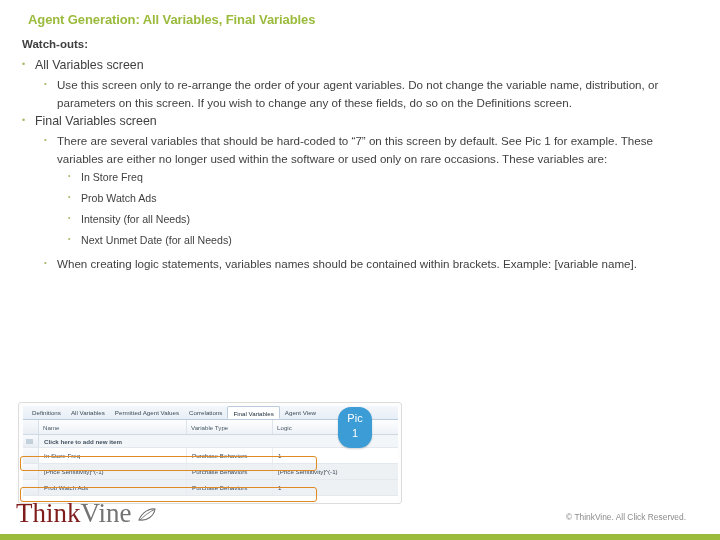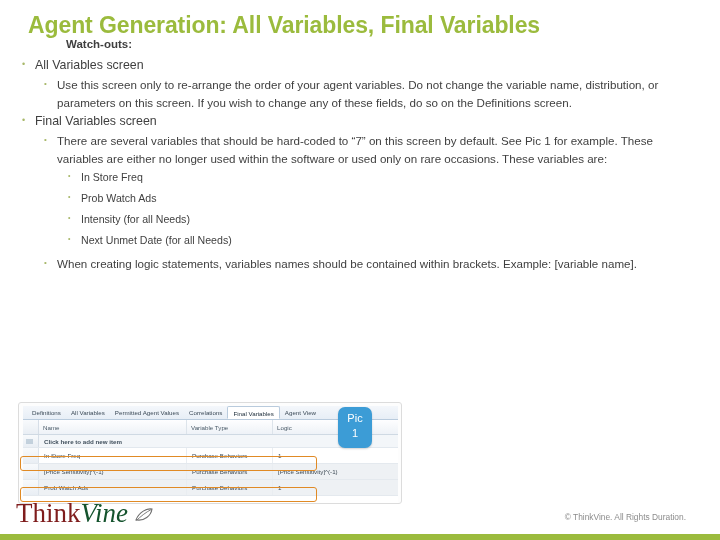--- a/index.html
+++ b/index.html
@@ -14,34 +14,33 @@
     overflow: hidden;
     font-family: "Liberation Sans", sans-serif;
     color: #404040;
   }
 
   
   .slide-title {
     position: absolute;
     left: 28px;
     top: 12px;
-    font-size: 23px;
+    font-size: 13px;
     font-weight: bold;
     color: #9BBB3D;
     letter-spacing: -0.1px;
     white-space: nowrap;
   }
   .watchouts {
     position: absolute;
     left: 22px;
     top: 38px;
     font-size: 11.5px;
     font-weight: bold;
     color: #3f3f3f;
-    margin-left: 44px;
   }
 
   
   .body-area {
     position: absolute;
     left: 22px;
     top: 56px;
     width: 676px;
   }
   .bl {
@@ -251,42 +250,42 @@
   .hl-2 { top: 487px; }
 
   
   .pic-badge {
     position: absolute;
     left: 338px;
     top: 407px;
     width: 34px;
     height: 41px;
     background: #3C9CD6;
-    border-radius: 7px;
+    border-radius: 13px;
     color: #ffffff;
     font-size: 11px;
     text-align: center;
     line-height: 1.35;
     padding-top: 4px;
     box-sizing: border-box;
     box-shadow: 0 1px 2px rgba(0,0,0,.18);
   }
 
   
   .logo {
     position: absolute;
     left: 16px;
     top: 500px;
     font-family: "Liberation Serif", serif;
     font-size: 27px;
     white-space: nowrap;
     line-height: 1;
   }
   .logo .think { color: #7f1d1d; }
-  .logo .vine  { color: #14532d; font-style: italic; }
+  .logo .vine  { color: #737373; }
   .logo .leaf  { margin-left: 5px; }
 
   .copyright {
     position: absolute;
     right: 34px;
     top: 512px;
     font-size: 8.4px;
     color: #8c8c8c;
   }
   .greenbar {
@@ -412,15 +411,15 @@
   <div>1</div>
 </div>
 
 <div class="logo">
   <span class="think">Think</span><span class="vine">Vine</span><span class="leaf"><svg width="22" height="18" viewBox="0 0 22 18" style="vertical-align:-2px;">
         <path d="M3 14 C6 6, 14 2, 19 3 C18 10, 11 15, 4 14 Z" fill="none" stroke="#6f6f6f" stroke-width="1.1"></path>
         <path d="M3.5 14.5 C7 11, 13 6, 18.5 3.4" fill="none" stroke="#6f6f6f" stroke-width="0.9"></path>
       </svg></span>
 </div>
 
-<div class="copyright">© ThinkVine.  All Rights Duration.</div>
+<div class="copyright">© ThinkVine.  All Click Reserved.</div>
 
 <div class="greenbar"></div>
 
 </body></html>

